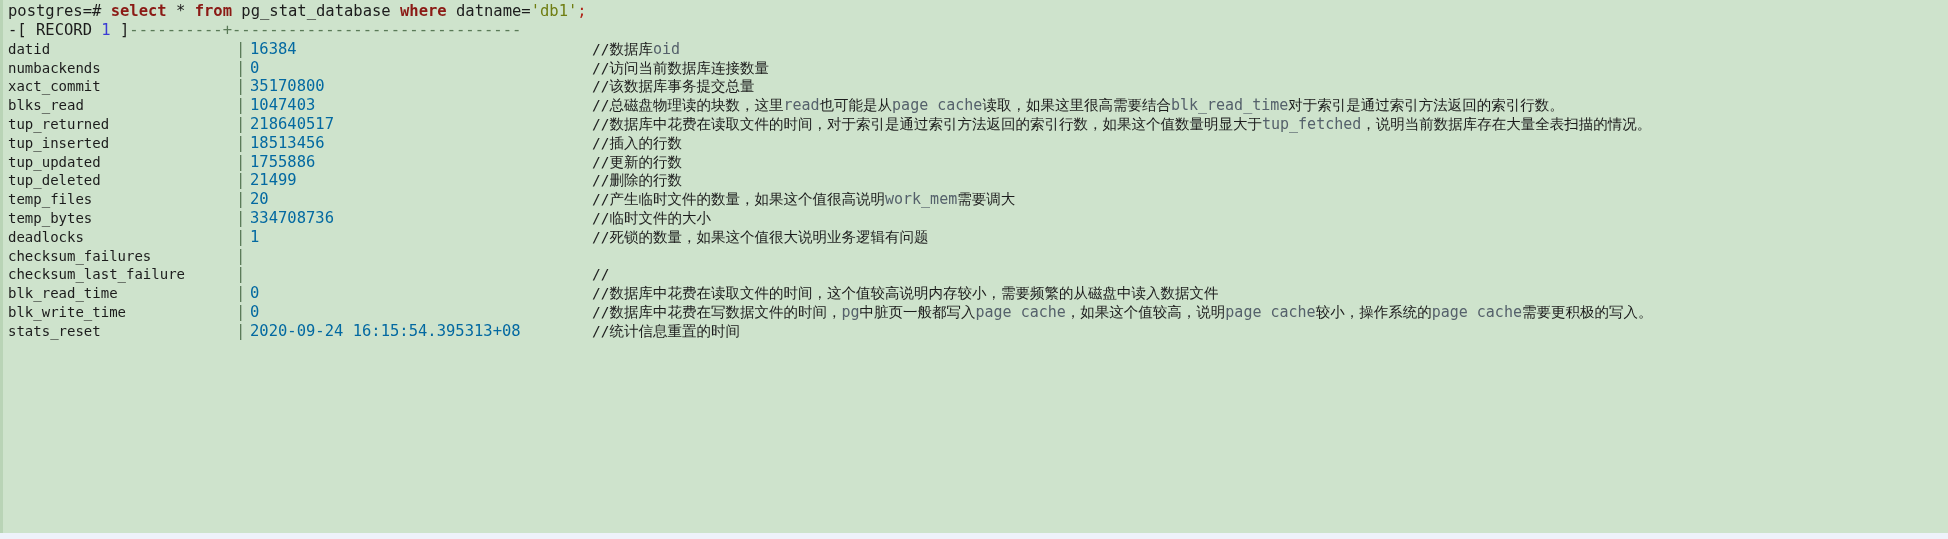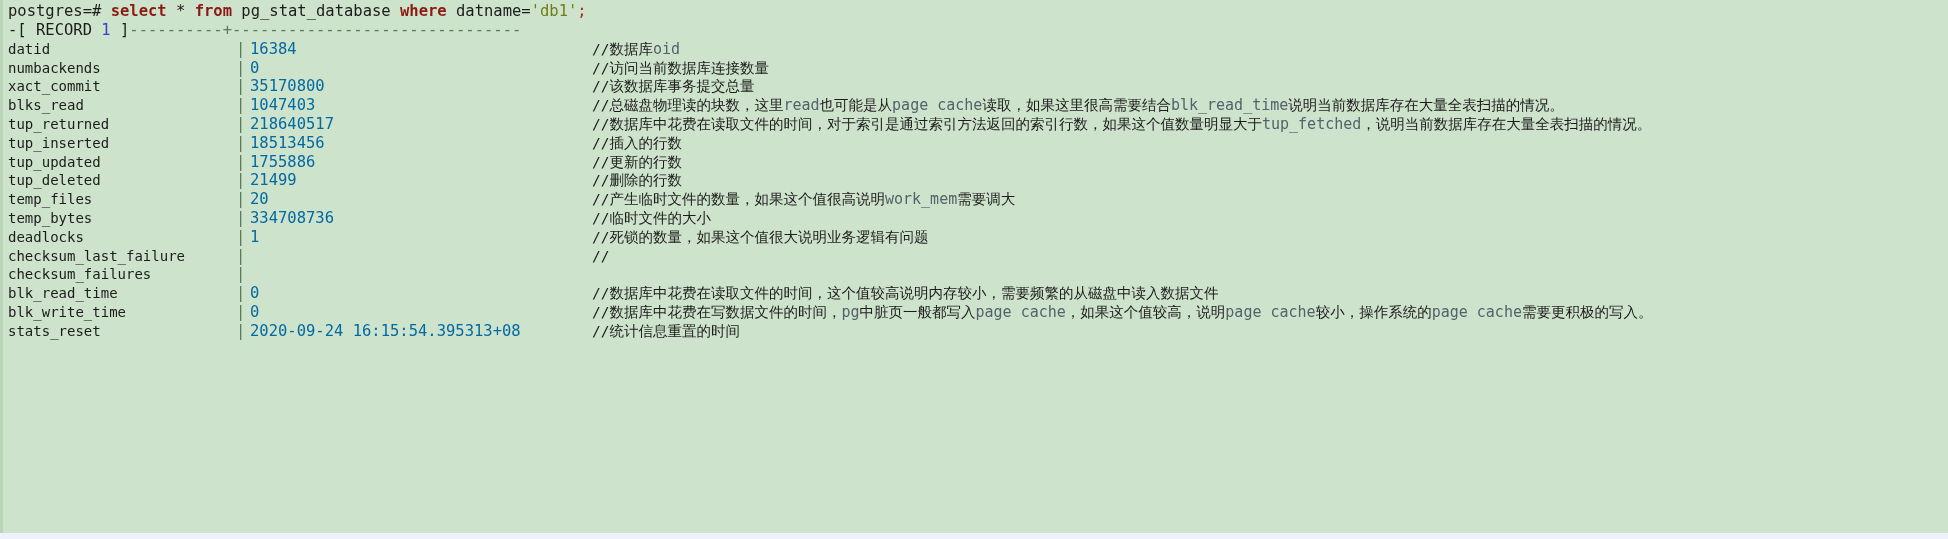--- a/index.html
+++ b/index.html
@@ -118,29 +118,29 @@
   <div class="leftbar"></div>
 
   <div class="line prompt-line"><span class="plain">postgres=#</span><span class="plain"> </span><span class="kw">select</span><span class="plain"> * </span><span class="kw">from</span><span class="plain"> pg_stat_database </span><span class="kw">where</span><span class="plain"> datname=</span><span class="str">'db1'</span><span class="semi">;</span></div>
 
   <div class="line"><span class="rec">-[ RECORD </span><span class="recnum">1</span><span class="rec"> ]</span><span class="sep">----------</span><span class="sep">+</span><span class="sep">-------------------------------</span></div>
 
   <div id="rows-container">
       <div class="row"><span class="colname">datid</span><span class="pipe">|</span><span class="value">16384</span><span class="comment"><span class="slash">//</span><span>数据库</span><span class="code">oid</span></span></div>
       <div class="row"><span class="colname">numbackends</span><span class="pipe">|</span><span class="value">0</span><span class="comment"><span class="slash">//</span><span>访问当前数据库连接数量</span></span></div>
       <div class="row"><span class="colname">xact_commit</span><span class="pipe">|</span><span class="value">35170800</span><span class="comment"><span class="slash">//</span><span>该数据库事务提交总量</span></span></div>
-      <div class="row"><span class="colname">blks_read</span><span class="pipe">|</span><span class="value">1047403</span><span class="comment"><span class="slash">//</span><span>总磁盘物理读的块数，这里</span><span class="code">read</span><span>也可能是从</span><span class="code">page cache</span><span>读取，如果这里很高需要结合</span><span class="code">blk_read_time</span><span>说明当前数据库存在大量全表扫描的情况。</span></span></div>
+      <div class="row"><span class="colname">blks_read</span><span class="pipe">|</span><span class="value">1047403</span><span class="comment"><span class="slash">//</span><span>总磁盘物理读的块数，这里</span><span class="code">read</span><span>也可能是从</span><span class="code">page cache</span><span>读取，如果这里很高需要结合</span><span class="code">blk_read_time</span><span>对于索引是通过索引方法返回的索引行数。</span></span></div>
       <div class="row"><span class="colname">tup_returned</span><span class="pipe">|</span><span class="value">218640517</span><span class="comment"><span class="slash">//</span><span>数据库中花费在读取文件的时间，对于索引是通过索引方法返回的索引行数，如果这个值数量明显大于</span><span class="code">tup_fetched</span><span>，说明当前数据库存在大量全表扫描的情况。</span></span></div>
       <div class="row"><span class="colname">tup_inserted</span><span class="pipe">|</span><span class="value">18513456</span><span class="comment"><span class="slash">//</span><span>插入的行数</span></span></div>
       <div class="row"><span class="colname">tup_updated</span><span class="pipe">|</span><span class="value">1755886</span><span class="comment"><span class="slash">//</span><span>更新的行数</span></span></div>
       <div class="row"><span class="colname">tup_deleted</span><span class="pipe">|</span><span class="value">21499</span><span class="comment"><span class="slash">//</span><span>删除的行数</span></span></div>
       <div class="row"><span class="colname">temp_files</span><span class="pipe">|</span><span class="value">20</span><span class="comment"><span class="slash">//</span><span>产生临时文件的数量，如果这个值很高说明</span><span class="code">work_mem</span><span>需要调大</span></span></div>
       <div class="row"><span class="colname">temp_bytes</span><span class="pipe">|</span><span class="value">334708736</span><span class="comment"><span class="slash">//</span><span>临时文件的大小</span></span></div>
       <div class="row"><span class="colname">deadlocks</span><span class="pipe">|</span><span class="value">1</span><span class="comment"><span class="slash">//</span><span>死锁的数量，如果这个值很大说明业务逻辑有问题</span></span></div>
+      <div class="row"><span class="colname">checksum_failures</span><span class="pipe">|</span><span class="value"></span></div>
       <div class="row"><span class="colname">checksum_last_failure</span><span class="pipe">|</span><span class="value"></span><span class="comment"><span class="slash">//</span></span></div>
-      <div class="row"><span class="colname">checksum_failures</span><span class="pipe">|</span><span class="value"></span></div>
       <div class="row"><span class="colname">blk_read_time</span><span class="pipe">|</span><span class="value">0</span><span class="comment"><span class="slash">//</span><span>数据库中花费在读取文件的时间，这个值较高说明内存较小，需要频繁的从磁盘中读入数据文件</span></span></div>
       <div class="row"><span class="colname">blk_write_time</span><span class="pipe">|</span><span class="value">0</span><span class="comment"><span class="slash">//</span><span>数据库中花费在写数据文件的时间，</span><span class="code">pg</span><span>中脏页一般都写入</span><span class="code">page cache</span><span>，如果这个值较高，说明</span><span class="code">page cache</span><span>较小，操作系统的</span><span class="code">page cache</span><span>需要更积极的写入。</span></span></div>
       <div class="row"><span class="colname">stats_reset</span><span class="pipe">|</span><span class="value">2020-09-24 16:15:54.395313+08</span><span class="comment"><span class="slash">//</span><span>统计信息重置的时间</span></span></div>
     </div>
 
   <div class="bottombar"></div>
 </div>
 
 </body></html>

